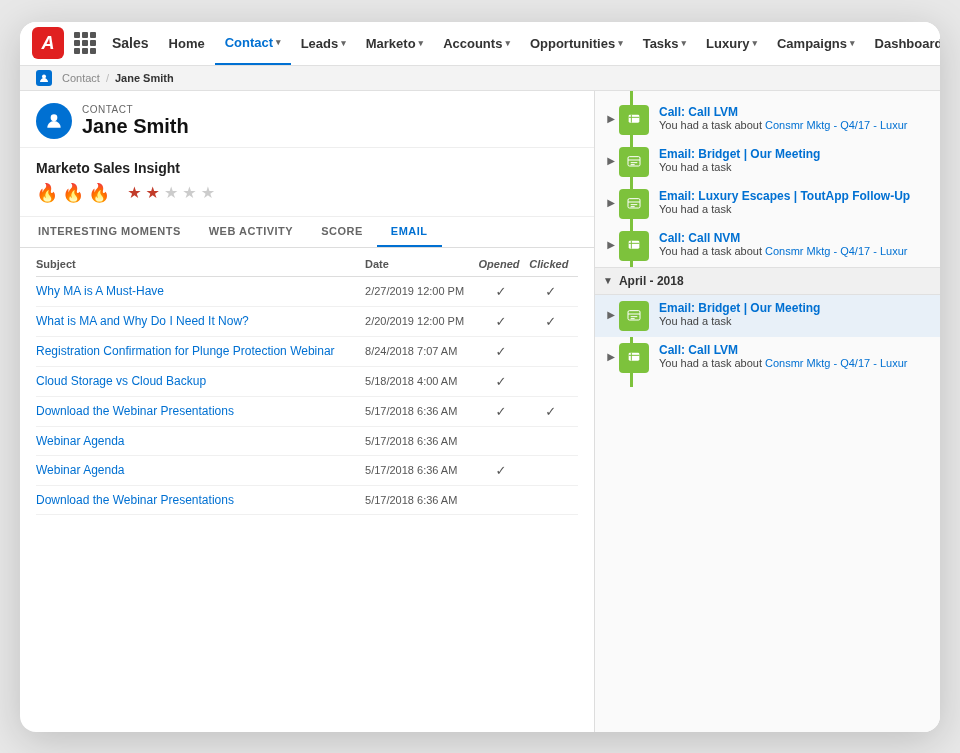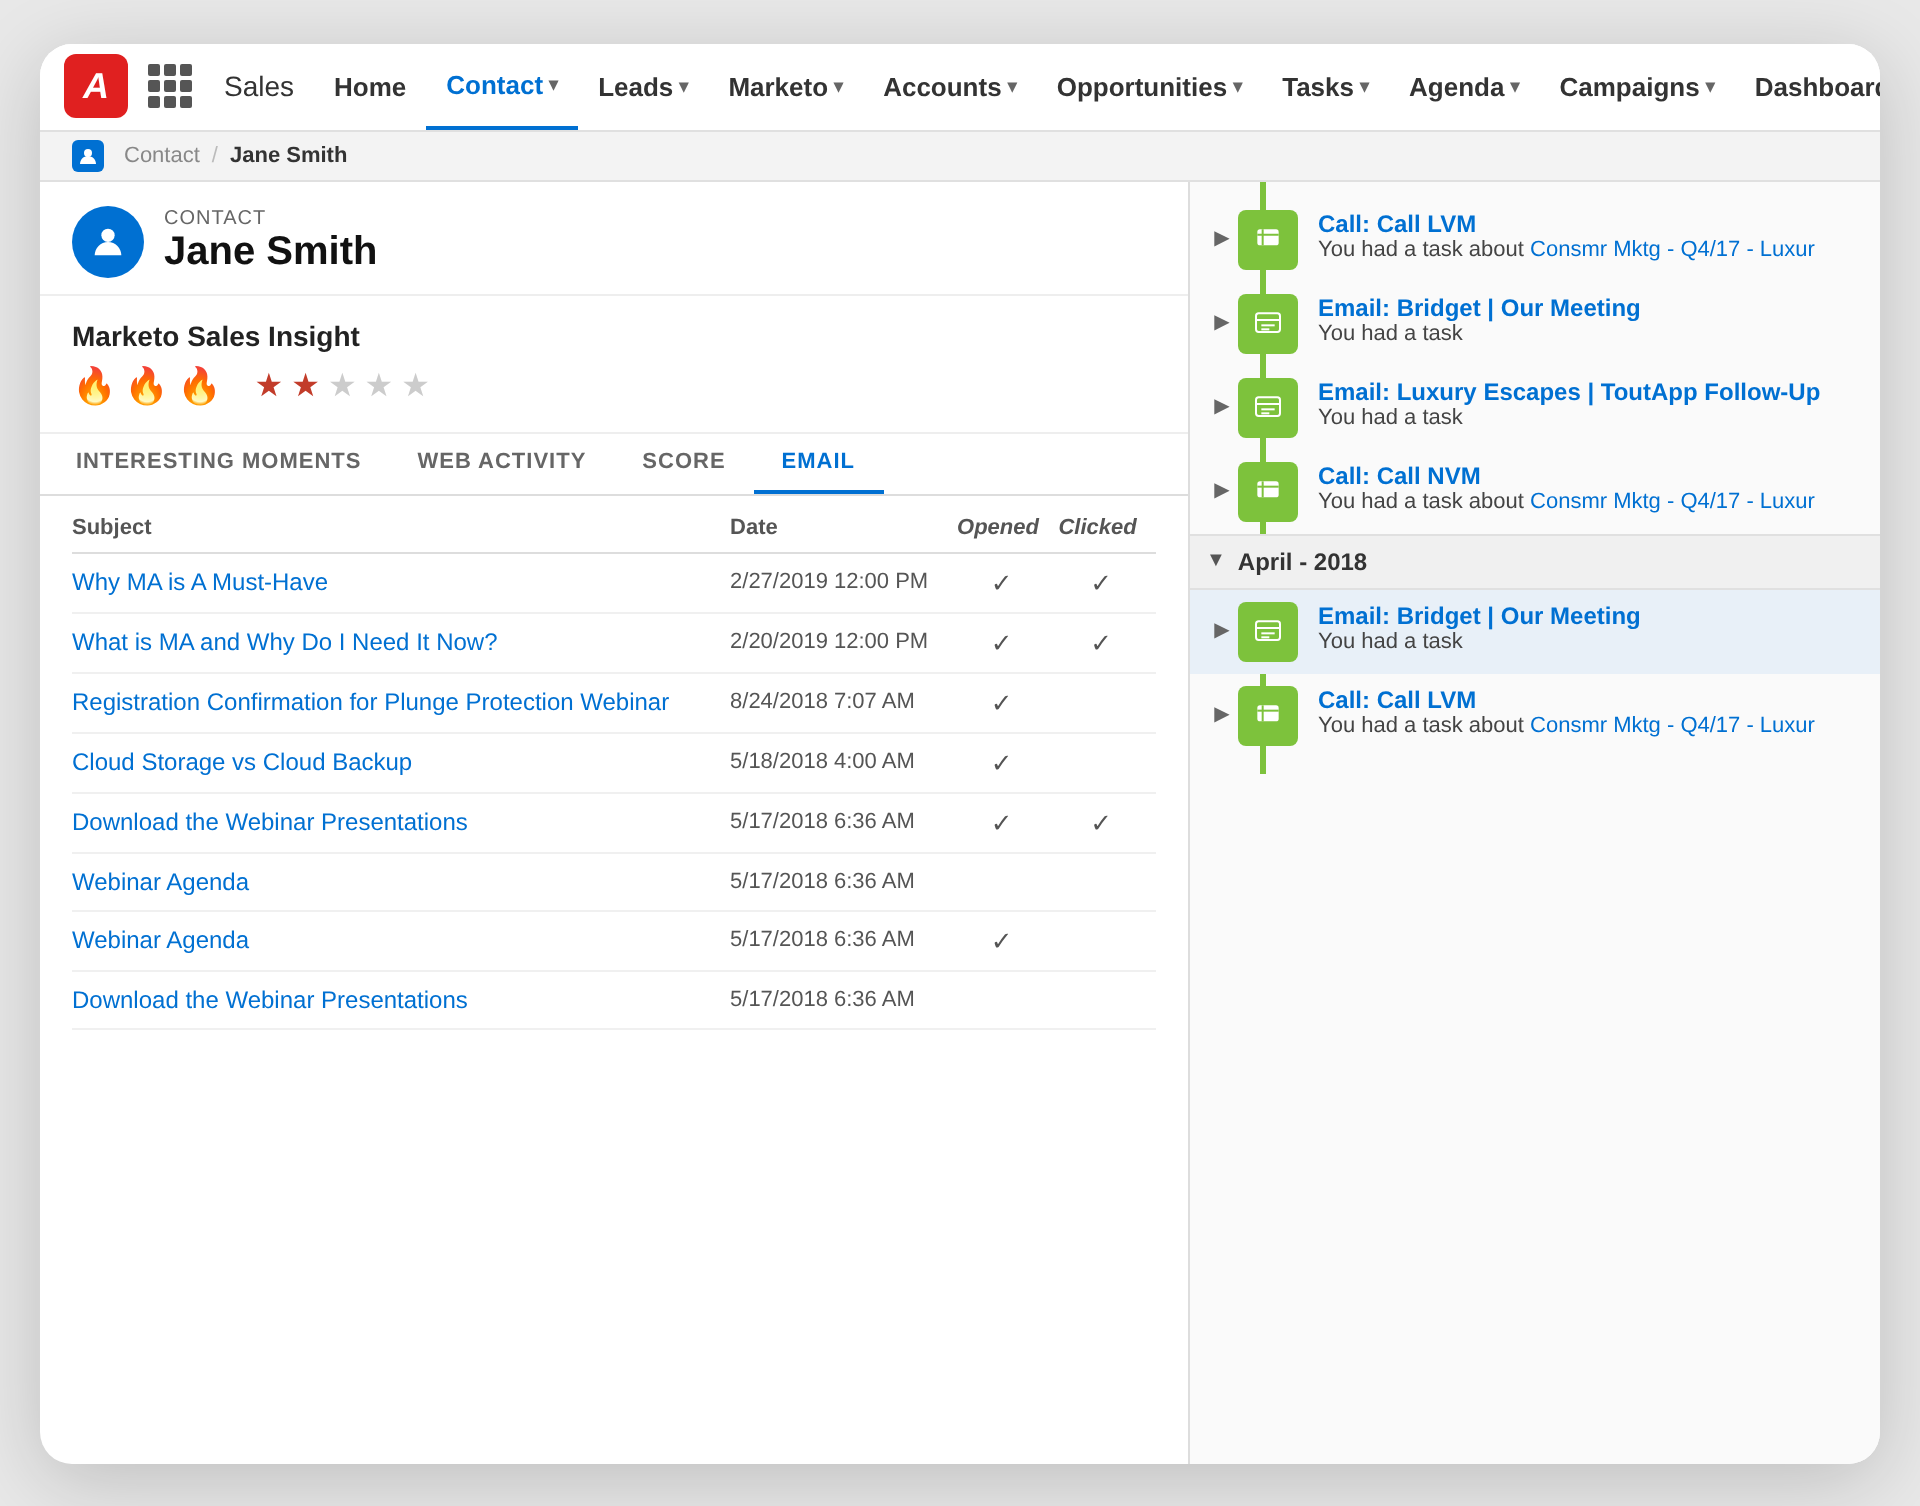--- a/index.html
+++ b/index.html
@@ -82,21 +82,21 @@
     }
     .nav-item.active {
       color: #0070d2;
       border-bottom: 2px solid #0070d2;
     }
     .nav-item .chevron {
       font-size: 9px;
       color: #666;
     }
     .nav-sales {
-      font-weight: 400;
+      font-weight: 700;
       font-size: 14px;
     }
     
     .breadcrumb-bar {
       background: #f3f3f3;
       padding: 4px 16px;
       font-size: 11px;
       color: #666;
       border-bottom: 1px solid #e0e0e0;
       display: flex;
@@ -393,21 +393,21 @@
     </div>
     <div class="nav-item">
       <span>Opportunities</span>
       <span class="chevron">▾</span>
     </div>
     <div class="nav-item">
       <span>Tasks</span>
       <span class="chevron">▾</span>
     </div>
     <div class="nav-item">
-      <span>Agenda</span>
+      <span>Luxury</span>
       <span class="chevron">▾</span>
     </div>
     <div class="nav-item">
       <span>Campaigns</span>
       <span class="chevron">▾</span>
     </div>
     <div class="nav-item">
       <span>Dashboards</span>
       <span class="chevron">▾</span>
     </div>

